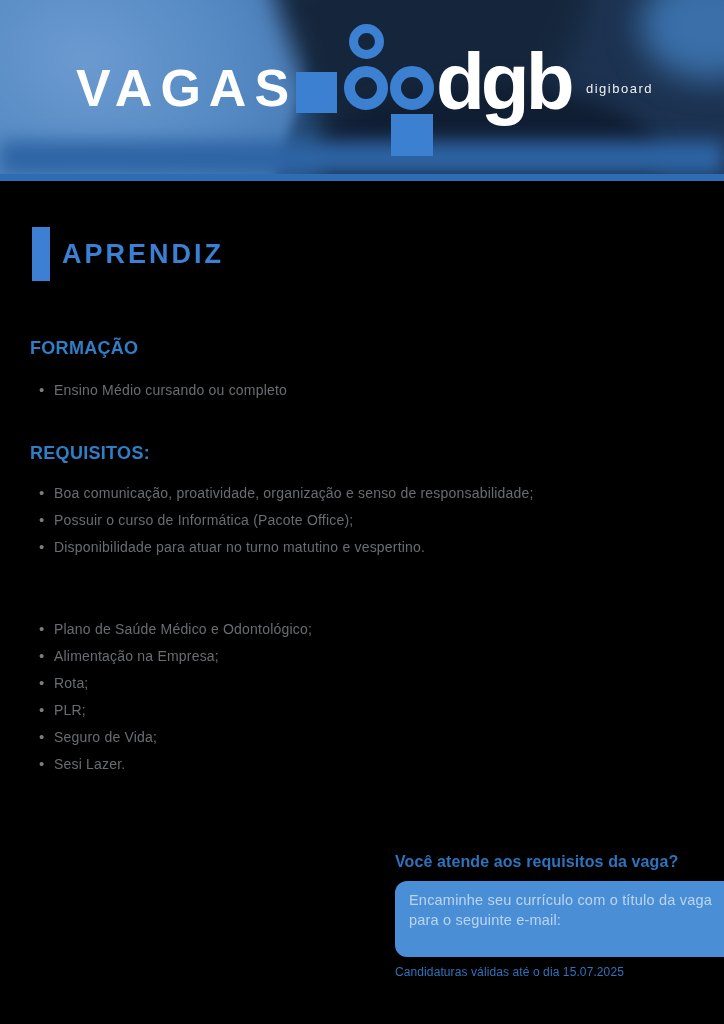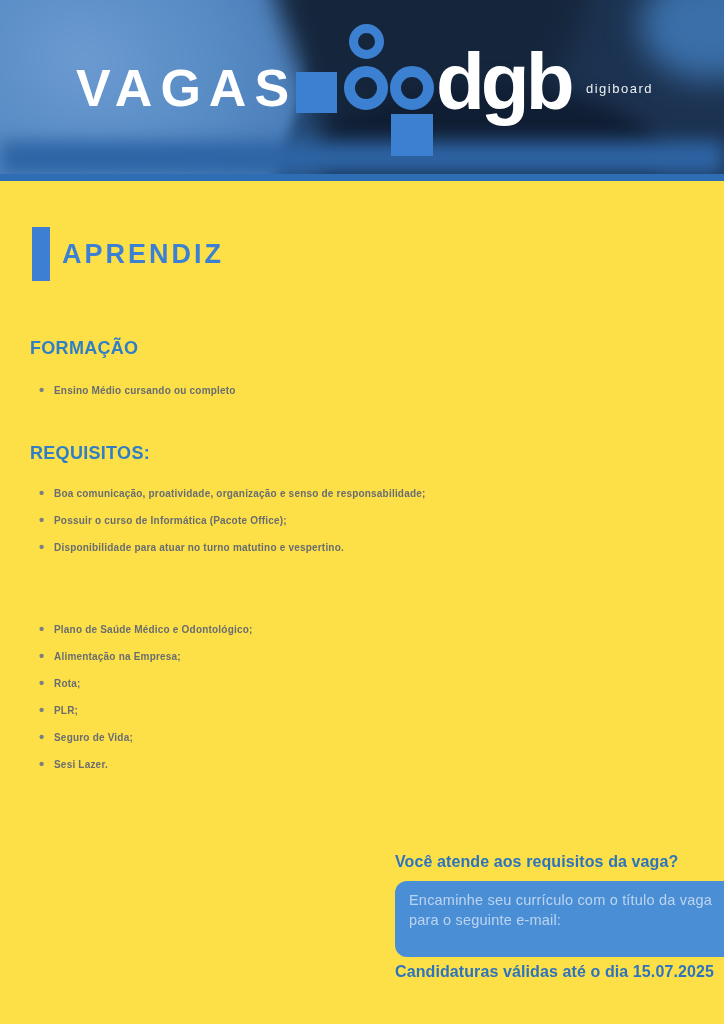--- a/index.html
+++ b/index.html
@@ -1,17 +1,17 @@
 <!DOCTYPE html>
 <html><head>
 <meta charset="utf-8">
 <style>
   html,body{margin:0;padding:0;background:#e8e8e8;}
   .page{
-    position:relative;width:724px;height:1024px;background:#fde047;
+    position:relative;width:724px;height:1024px;background:#000000;
     overflow:hidden;margin:0 auto;
     font-family:"Liberation Sans","DejaVu Sans",sans-serif;
   }
 
   
   .hero{position:absolute;left:0;top:0;width:724px;height:181px;overflow:hidden;
         background:linear-gradient(100deg,#4a7db8 0%,#3a6ba6 16%,#2e5f9b 30%,#22456c 48%,#16263d 60%,#20436a 80%,#2c5a8e 100%);}
   .ph{position:absolute;}
   .ph-sleeve{left:-70px;top:-50px;width:360px;height:300px;transform:rotate(18deg);
              background:radial-gradient(ellipse at 40% 40%,#6b9ad0 0%,#578bc4 45%,#4a7db8 75%,rgba(74,125,184,0) 100%);
@@ -52,36 +52,36 @@
   #sec-0{top:336px;}
   #sec-1{top:441px;}
   #sec-2{top:621px;}
   section h2{margin:2px;font-size:18px;line-height:20px;font-weight:bold;
              letter-spacing:0.3px;color:#2f7ec6;}
   section ul{list-style:none;margin:0;padding:0;}
   #sec-0 ul{margin-top:24px;}
   #sec-1 ul{margin-top:22px;}
   #sec-2 ul{}
   section li{position:relative;padding-left:26px;margin-bottom:10px;
-             font-size:10px;line-height:17px;color:#696d71;letter-spacing:0.2px;font-weight:bold;}
+             font-size:14px;line-height:17px;color:#696d71;letter-spacing:0.2px;}
   section li::before{content:"\2022";position:absolute;left:11px;top:-1px;
                      color:#7b7f83;font-size:15px;}
 
   
   .cta-question{position:absolute;left:395px;top:853px;font-size:16px;line-height:18px;
                 font-weight:bold;color:#2d73bd;letter-spacing:0.1px;}
   .cta-box{position:absolute;left:395px;top:881px;width:329px;height:76px;
            box-sizing:border-box;background:#4a8ed6;border-radius:12px 0 0 12px;
            padding:9px 12px 27px 14px;}
   .cta-box p{margin:0;font-size:14.5px;line-height:20px;color:rgba(255,255,255,0.62);
              text-align:justify;letter-spacing:0.2px;}
   .cta-box strong{display:block;font-size:15px;line-height:20px;color:#ffffff;
                   font-weight:bold;letter-spacing:0.2px;}
-  .cta-deadline{position:absolute;left:395px;top:962px;font-size:16px;line-height:20px;
-                font-weight:bold;color:#2d73bd;letter-spacing:0.1px;text-align:center;}
+  .cta-deadline{position:absolute;left:395px;top:962px;font-size:12px;line-height:20px;
+                font-weight:normal;color:#2d73bd;letter-spacing:0.1px;text-align:center;}
 </style>
 </head>
 <body>
 
 <div class="page">
 
   <header class="hero">
     <div class="photo">
       <div class="ph ph-sleeve"></div>
       <div class="ph ph-darkarm"></div>

